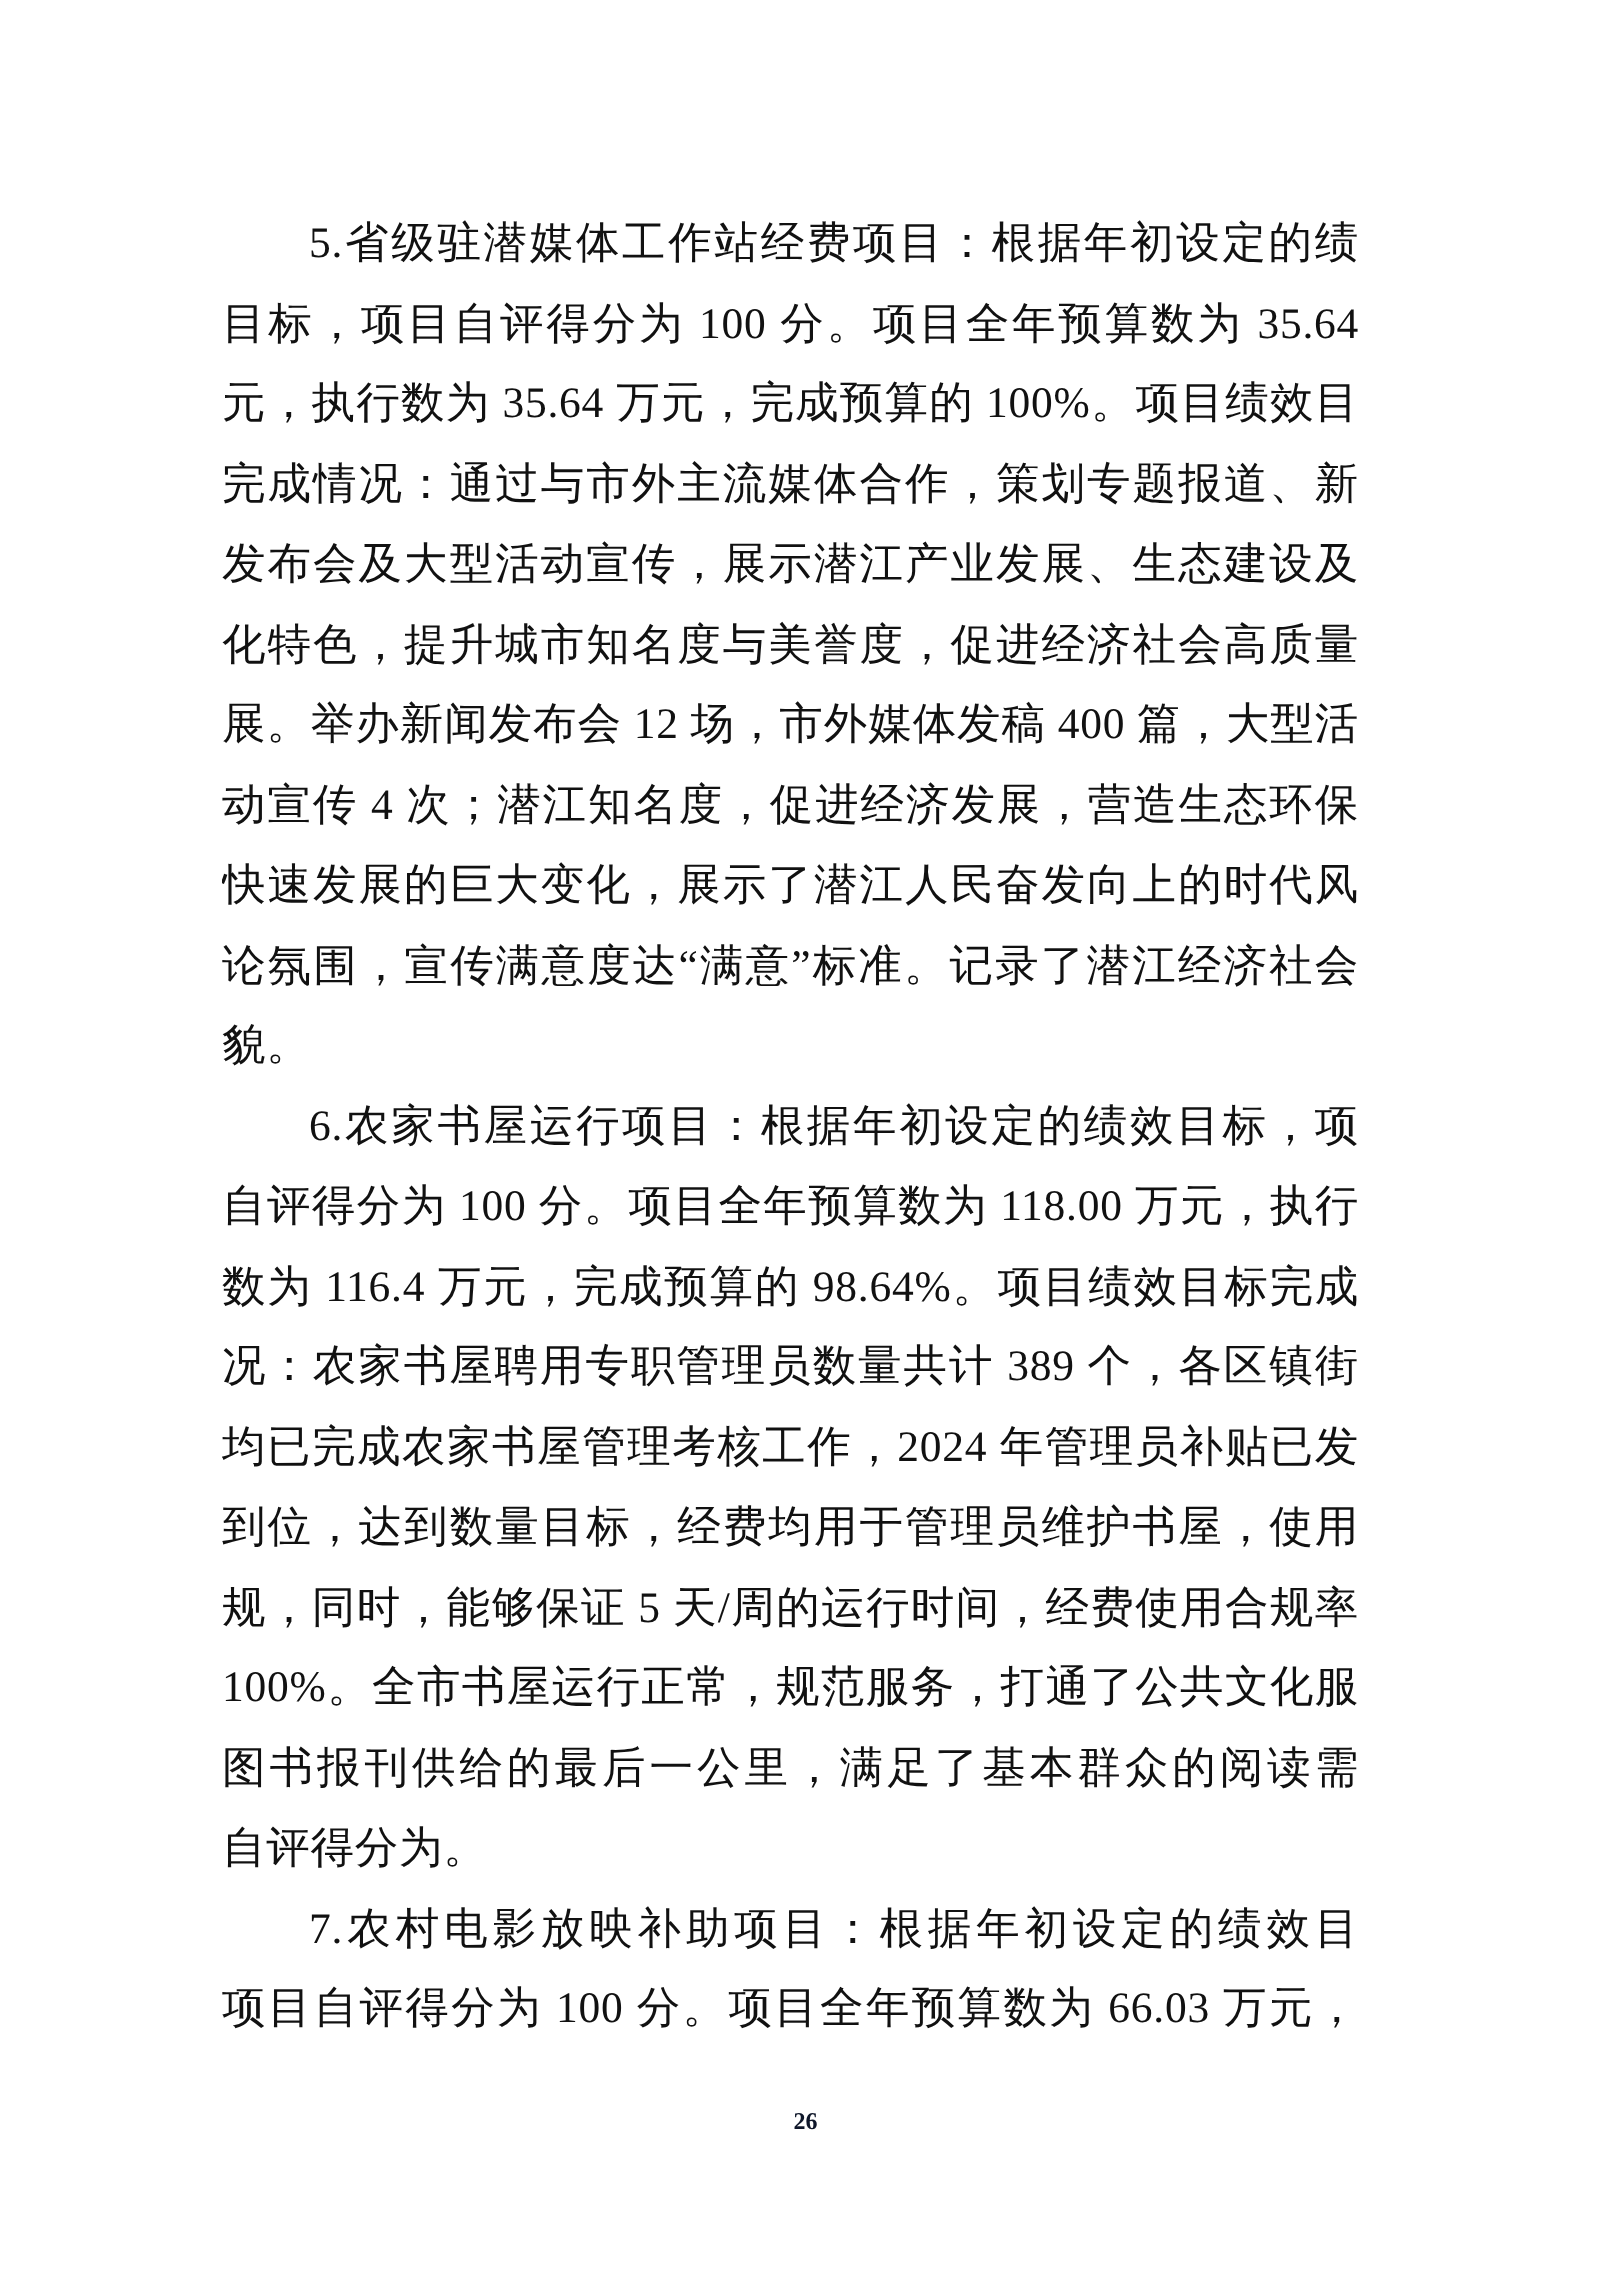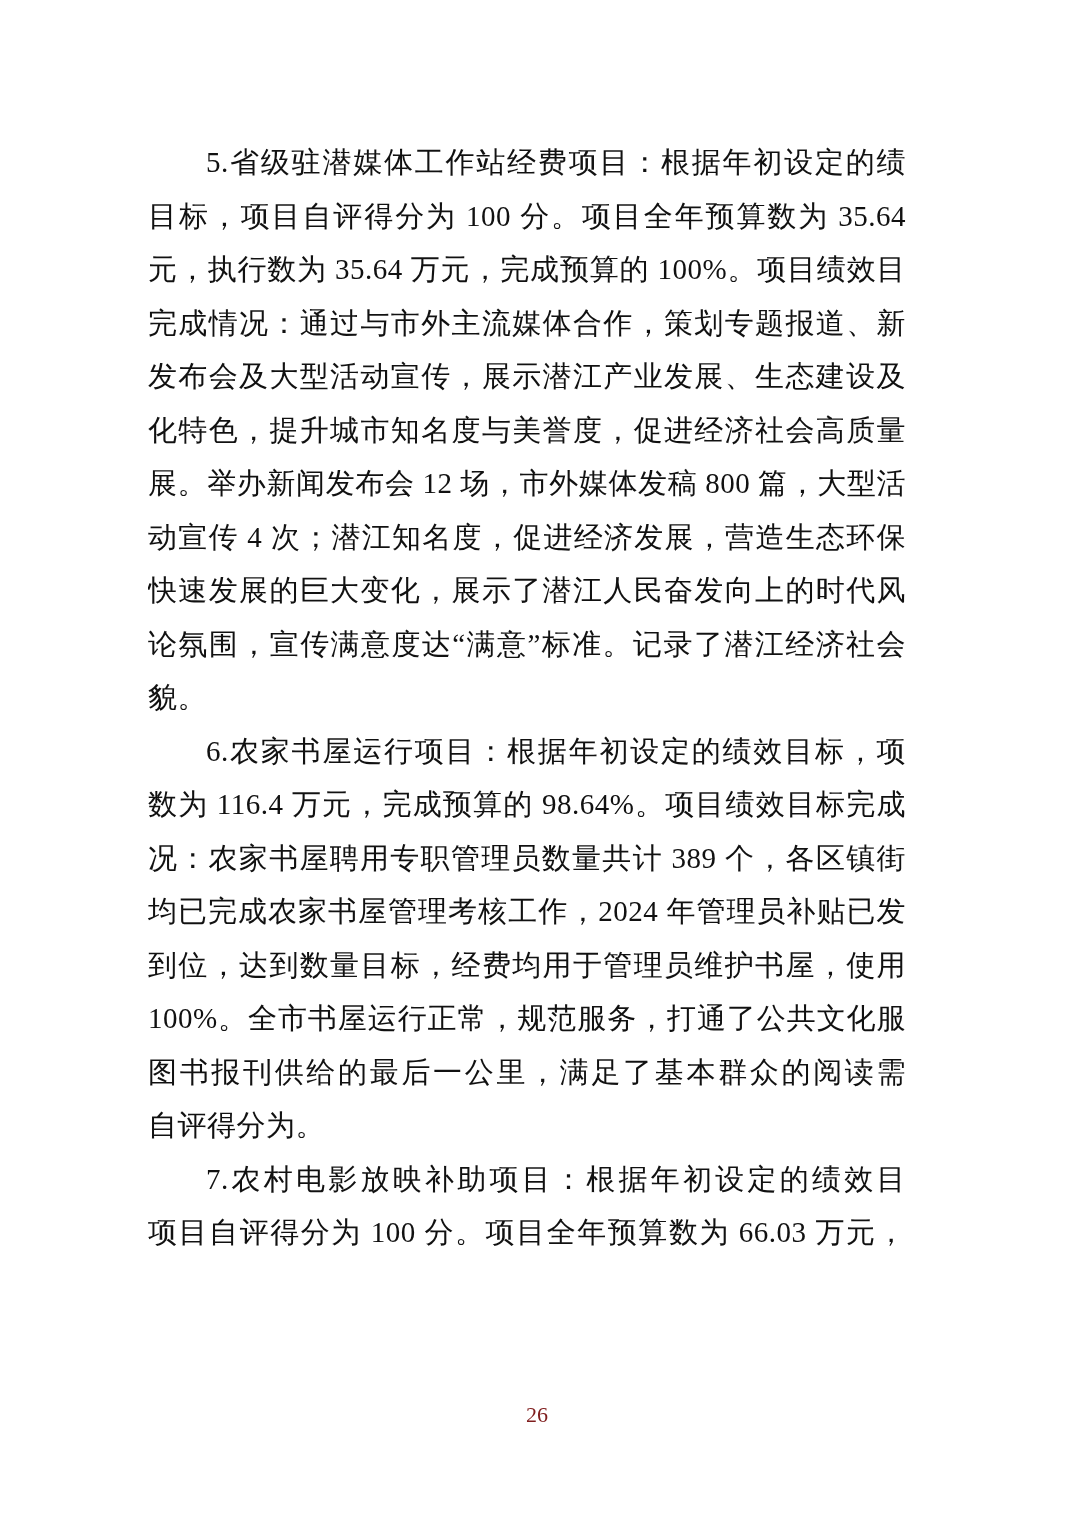--- a/index.html
+++ b/index.html
@@ -44,51 +44,54 @@
     text-align-last: left;
   }
   .footer {
     position: absolute;
     left: 0;
     top: 1400px;
     width: 100%;
     text-align: center;
   }
   .page-number {
-    font-size: 22px;
+    font-size: 16px;
     line-height: 30px;
-    color: #7f1d1d;
+    color: #0f172a;
+    font-weight: bold;
   }
 </style>
 </head>
 <body>
 
 <div class="page">
   <div class="content">
 
     <div class="para">
       <span class="line first">5.省级驻潜媒体工作站经费项目：根据年初设定的绩效</span>
       <span class="line">目标，项目自评得分为 100 分。项目全年预算数为 35.64 万</span>
       <span class="line">元，执行数为 35.64 万元，完成预算的 100%。项目绩效目标</span>
       <span class="line">完成情况：通过与市外主流媒体合作，策划专题报道、新闻</span>
       <span class="line">发布会及大型活动宣传，展示潜江产业发展、生态建设及文</span>
       <span class="line">化特色，提升城市知名度与美誉度，促进经济社会高质量发</span>
-      <span class="line">展。举办新闻发布会 12 场，市外媒体发稿 800 篇，大型活</span>
+      <span class="line">展。举办新闻发布会 12 场，市外媒体发稿 400 篇，大型活</span>
       <span class="line">动宣传 4 次；潜江知名度，促进经济发展，营造生态环保舆</span>
       <span class="line">快速发展的巨大变化，展示了潜江人民奋发向上的时代风</span>
       <span class="line">论氛围，宣传满意度达“满意”标准。记录了潜江经济社会</span>
       <span class="line para-end">貌。</span>
     </div>
 
     <div class="para">
       <span class="line first">6.农家书屋运行项目：根据年初设定的绩效目标，项目</span>
+      <span class="line">自评得分为 100 分。项目全年预算数为 118.00 万元，执行</span>
       <span class="line">数为 116.4 万元，完成预算的 98.64%。项目绩效目标完成情</span>
       <span class="line">况：农家书屋聘用专职管理员数量共计 389 个，各区镇街道</span>
       <span class="line">均已完成农家书屋管理考核工作，2024 年管理员补贴已发放</span>
       <span class="line">到位，达到数量目标，经费均用于管理员维护书屋，使用合</span>
+      <span class="line">规，同时，能够保证 5 天/周的运行时间，经费使用合规率</span>
       <span class="line">100%。全市书屋运行正常，规范服务，打通了公共文化服务</span>
       <span class="line">图书报刊供给的最后一公里，满足了基本群众的阅读需求，</span>
       <span class="line para-end">自评得分为。</span>
     </div>
 
     <div class="para">
       <span class="line first">7.农村电影放映补助项目：根据年初设定的绩效目标，</span>
       <span class="line">项目自评得分为 100 分。项目全年预算数为 66.03 万元，执</span>
     </div>
 

